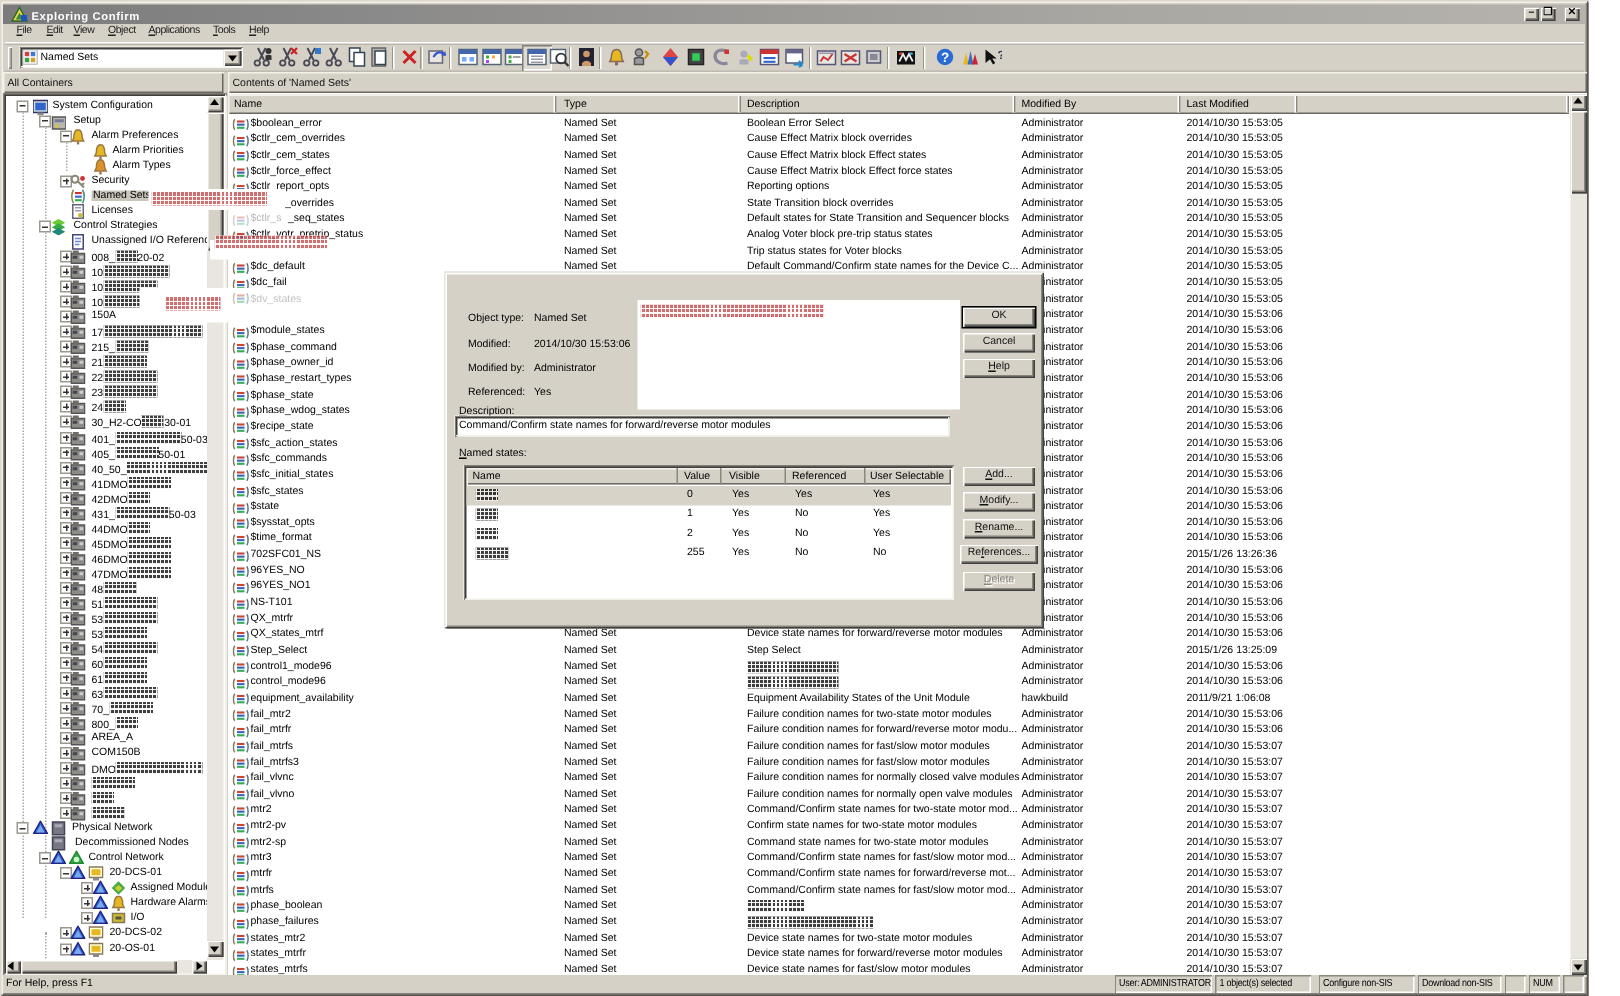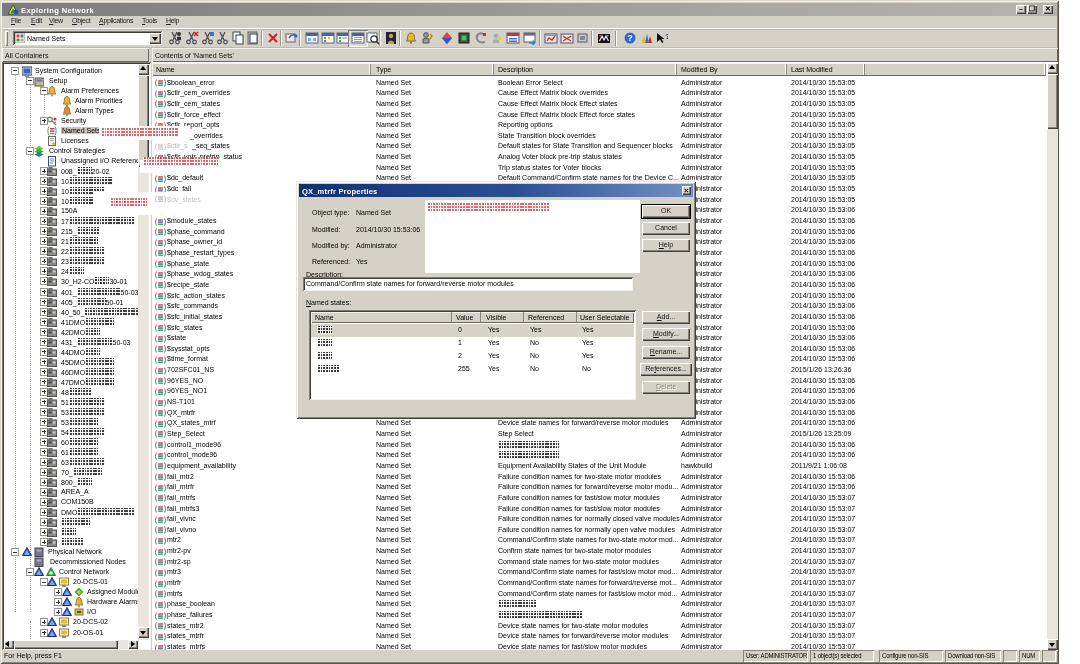--- a/index.html
+++ b/index.html
@@ -49,21 +49,21 @@
 .btn u{text-decoration-thickness:1px;text-underline-offset:1px}
 .sunken{background:#fff;box-shadow:inset 1px 1px 0 #807d76,inset -1px -1px 0 #f4f1ea,inset 2px 2px 0 #403e3a}
 .status{left:3px;top:650px;width:1053px;height:12px;background:#d5d1c7;font-size:7px}
 .scell{position:absolute;top:0;height:12px;box-shadow:inset 1px 1px 0 #8a877e,inset -1px -1px 0 #fff}
 .scell span{position:absolute;left:3px;top:2px;white-space:nowrap;font-size:6.8px;letter-spacing:-0.2px;transform:scaleX(.88);transform-origin:0 0}
 .ann{z-index:40}
 </style></head>
 <body>
 <div class="a win"></div>
 <div class="a tb">
-    <span class="t">Exploring Network</span>
+    <span class="t">Exploring Confirm</span>
     <svg class="a" style="left:5px;top:1px" width="12" height="11" viewBox="0 0 12 11">
       <path d="M1 10 L6 1 L11 10 Z" fill="#e8d44a" stroke="#2a6a2a" stroke-width="1"></path>
       <path d="M3.5 9 L6 4.5 L8.5 9 Z" fill="#3a8a3a"></path>
       <rect x="7" y="6" width="4" height="4" fill="#2255bb"></rect>
     </svg>
     <span class="wbtn" style="right:31px">–</span>
     <span class="wbtn" style="right:20px">❐</span>
     <span class="wbtn" style="right:4px">✕</span>
   </div>
 <div class="a menu">
@@ -1601,24 +1601,20 @@
     <svg class="a" style="left:0px;top:0px;opacity:0.9" width="11" height="8" viewBox="0 0 11 8">
       <path d="M1.5 0.5 C0.3 2,0.3 6,1.5 7.5" stroke="#875" fill="none"></path>
       <path d="M9.5 0.5 C10.7 2,10.7 6,9.5 7.5" stroke="#578" fill="none"></path>
       <rect x="3" y="1.3" width="5" height="1.4" fill="#c43"></rect>
       <rect x="3" y="3.4" width="5" height="1.4" fill="#36b"></rect>
       <rect x="3" y="5.5" width="5" height="1.4" fill="#3a5"></rect>
     </svg>
   </div>
 <div class="a ann" style="left:167px;top:195.5px;opacity:.25;font-size:7px">$dv_states</div>
 <div class="a dlg">
-    <div class="dtb">
-      <span class="t">QX_mtrfr Properties</span>
-      <span class="wbtn" style="right:2px;top:1.5px;width:9.5px;height:9.5px;font-size:8px;line-height:9px">×</span>
-    </div>
     <span class="a" style="left:16px;top:28px">Object type:</span>
     <span class="a" style="left:60px;top:28px">Named Set</span>
     <span class="a" style="left:16px;top:45px">Modified:</span>
     <span class="a" style="left:60px;top:45px">2014/10/30 15:53:06</span>
     <span class="a" style="left:16px;top:61px">Modified by:</span>
     <span class="a" style="left:60px;top:61px">Administrator</span>
     <span class="a" style="left:16px;top:77px">Referenced:</span>
     <span class="a" style="left:60px;top:77px">Yes</span>
     <span class="a" style="left:10px;top:90px"><u>D</u>escription:</span>
     <div class="a sunken" style="left:7px;top:96px;width:330px;height:14px">

